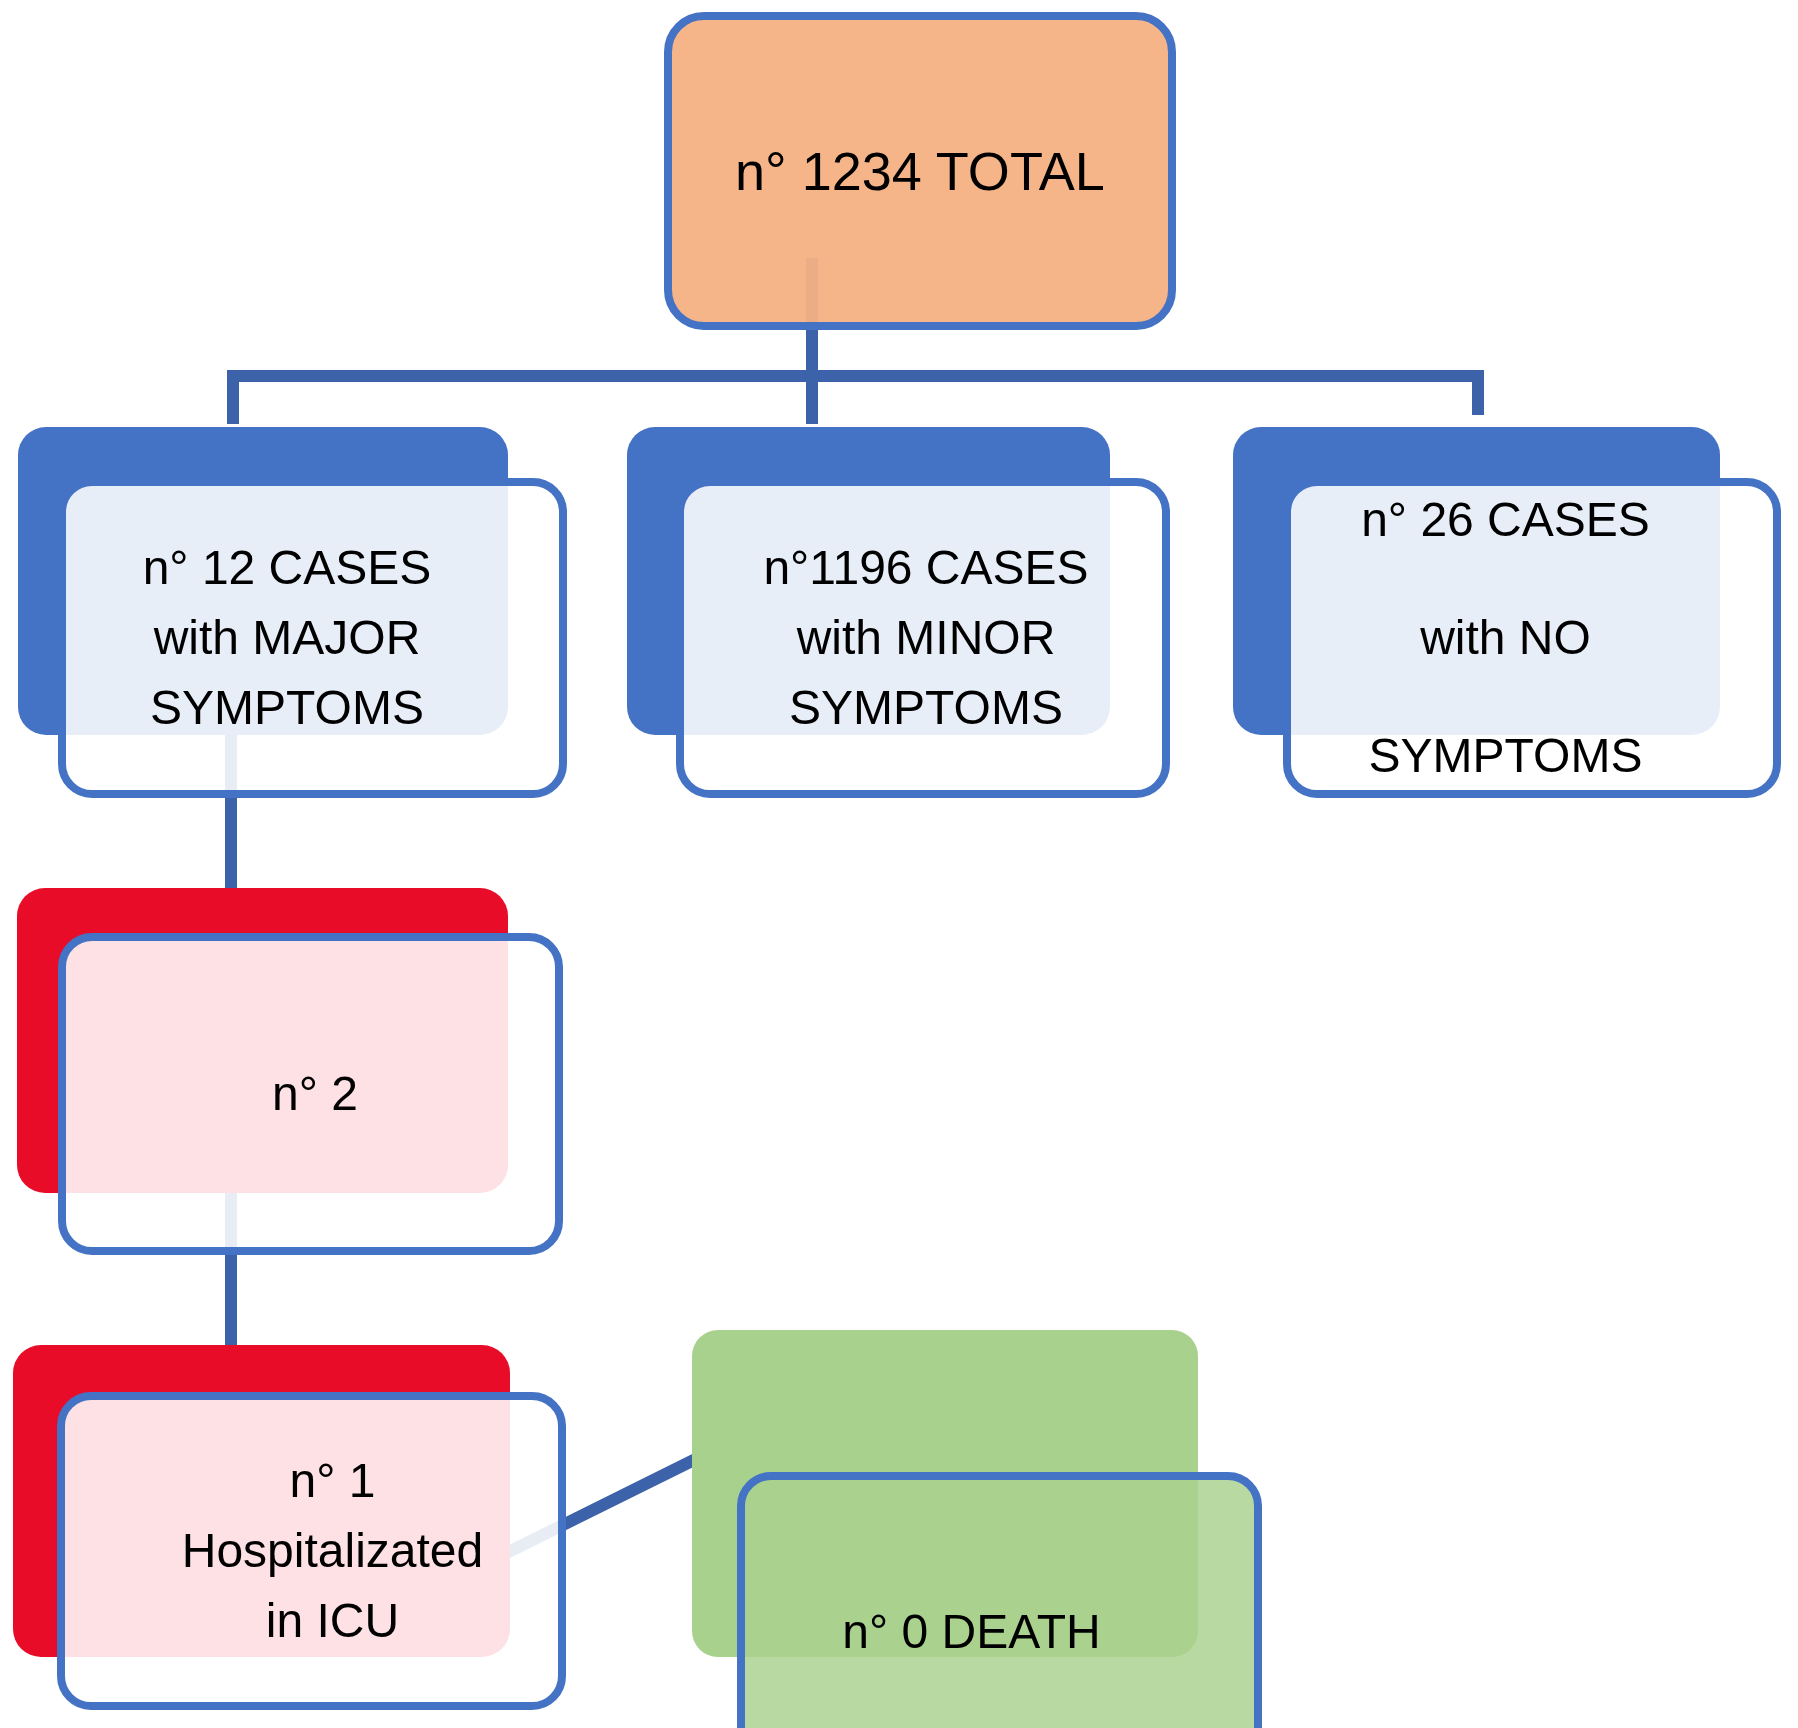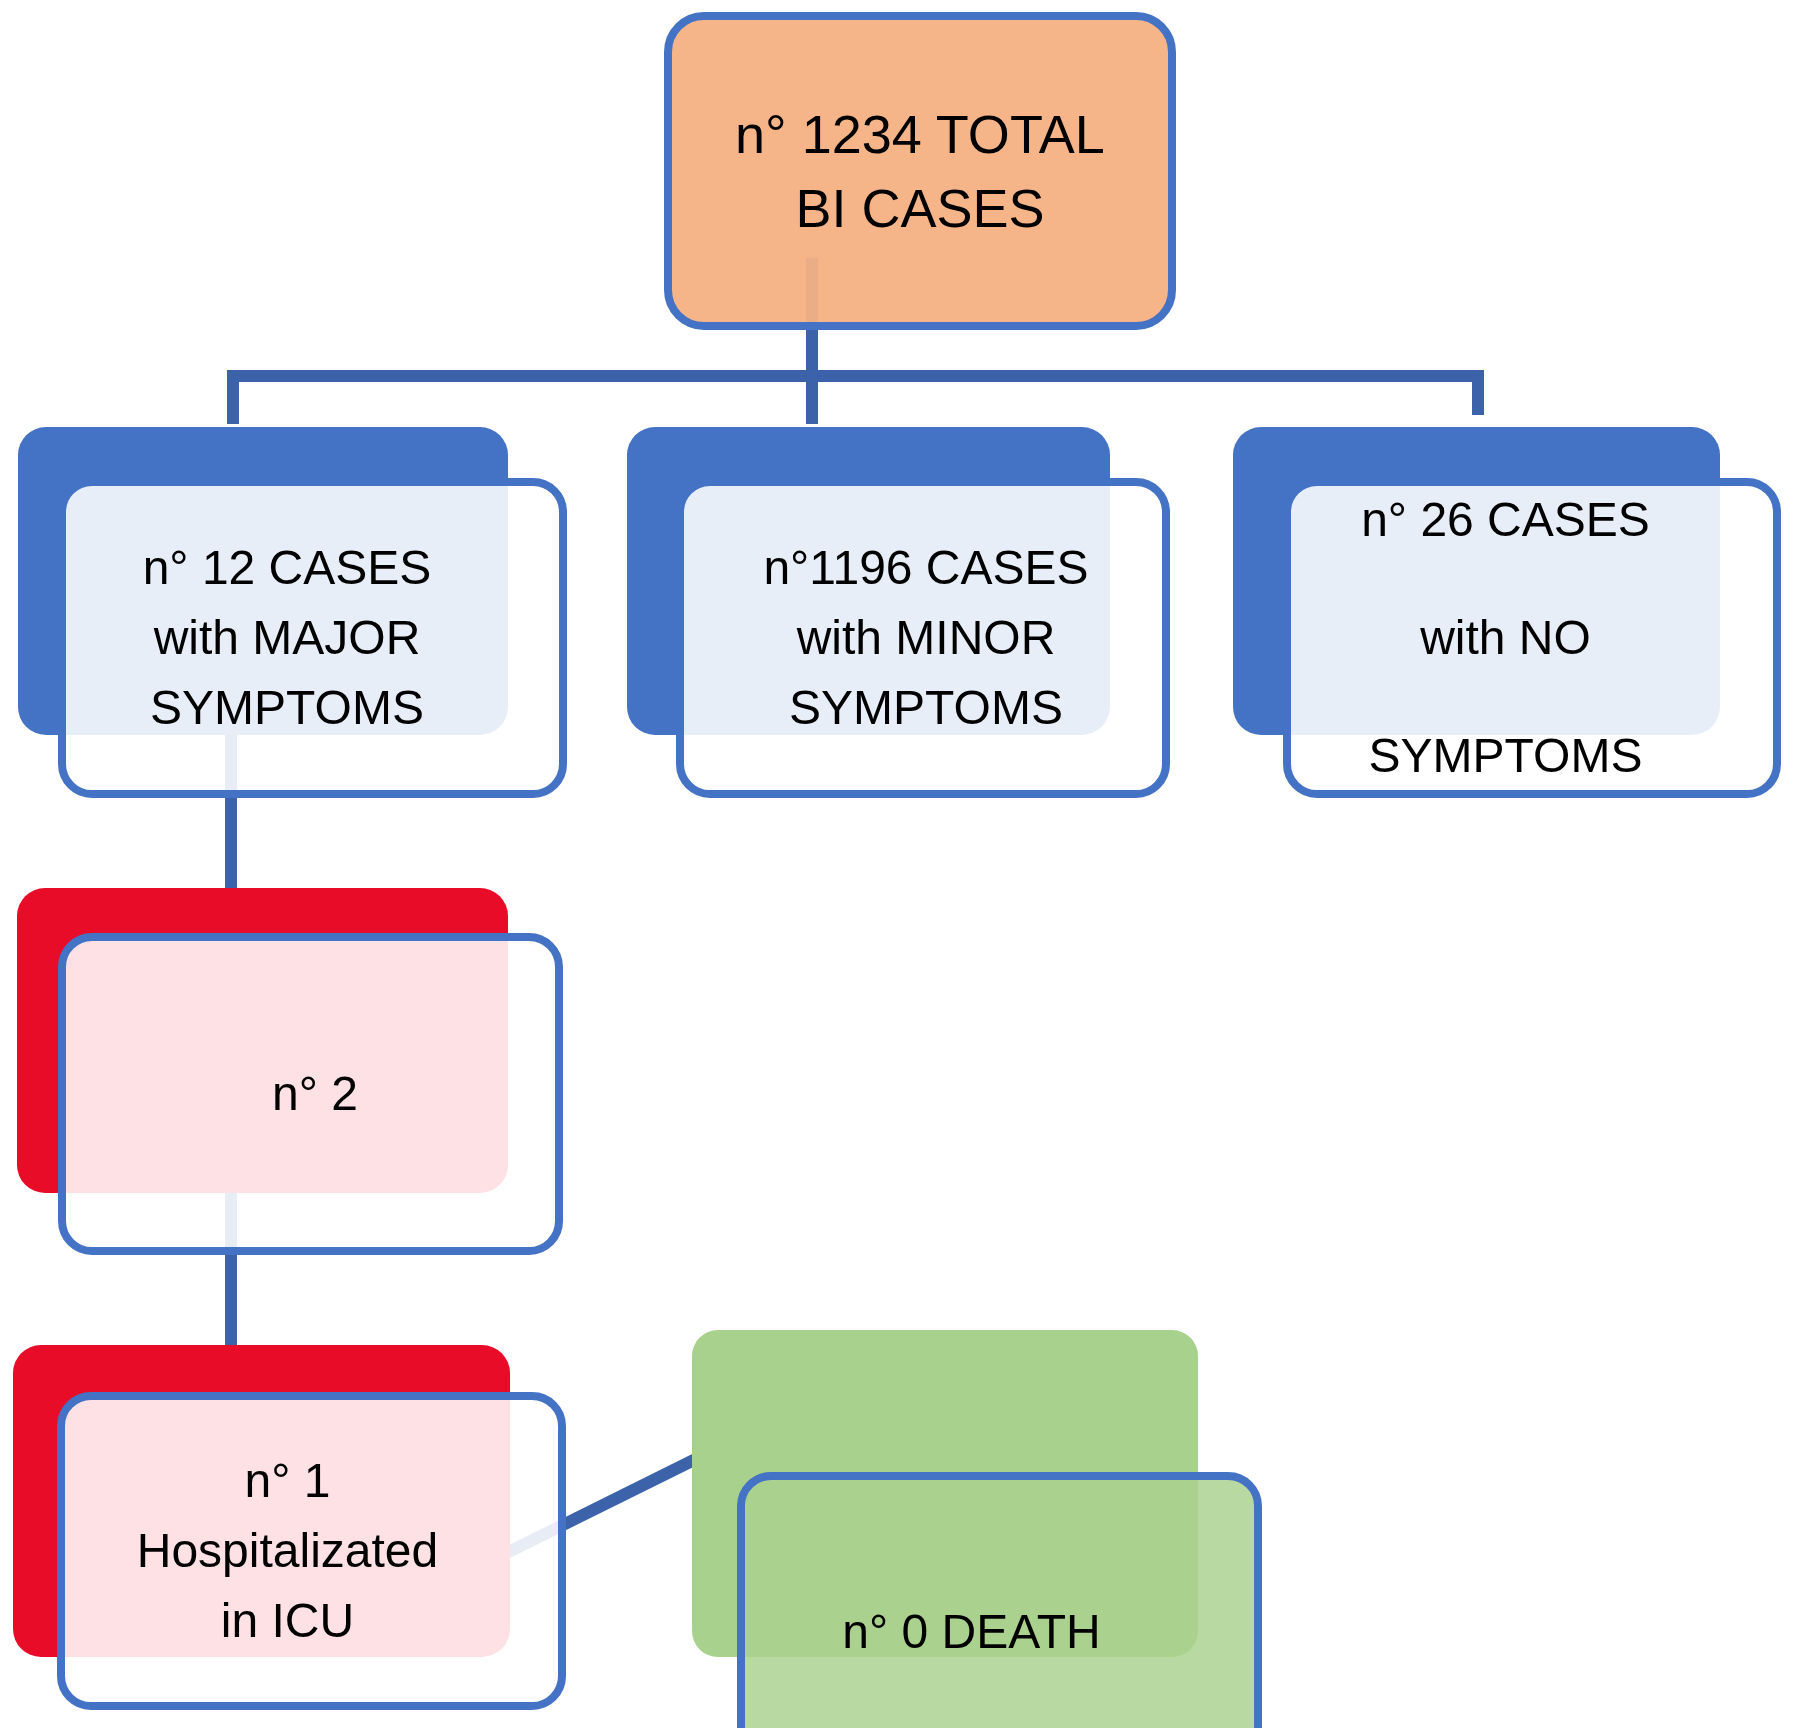--- a/index.html
+++ b/index.html
@@ -39,21 +39,21 @@
   .s-none{left:1233px;top:427px;width:487px;height:308px;background:#4472C4;}
   .f-none{left:1283px;top:478px;width:498px;height:320px;}
   .f-none .txt{width:429px;gap:48px;}
 
   
   .s-hosp{left:17px;top:888px;width:491px;height:305px;background:#E80C29;}
   .f-hosp{left:58px;top:933px;width:505px;height:322px;}
   .f-hosp .txt{width:498px;}
   .s-icu{left:13px;top:1345px;width:497px;height:312px;background:#E80C29;}
   .f-icu{left:57px;top:1392px;width:509px;height:318px;}
-  .f-icu .txt{width:445px;}
+  .f-icu .txt{width:445px;padding-left:45px;}
 
   
   .s-death{left:692px;top:1330px;width:506px;height:327px;background:#A9D18E;border-radius:26px;}
   .f-death{left:737px;top:1472px;width:525px;height:320px;background:rgba(169,209,142,0.82);}
   .f-death .txt{width:453px;}
 </style>
 </head>
 <body>
 
 <div class="canvas">
@@ -69,21 +69,20 @@
   <div class="shadow s-major"></div>
   <div class="shadow s-minor"></div>
   <div class="shadow s-none"></div>
   <div class="shadow s-hosp"></div>
   <div class="shadow s-icu"></div>
   <div class="shadow s-death"></div>
 
   <div class="front f-total">
     <div class="txt">
       <div class="ln">n° 1234 TOTAL</div>
-      <div class="ln">BI CASES</div>
     </div>
   </div>
 
   <div class="front f-major">
     <div class="txt">
       <div class="ln">n° 12 CASES</div>
       <div class="ln">with MAJOR</div>
       <div class="ln">SYMPTOMS</div>
     </div>
   </div>

